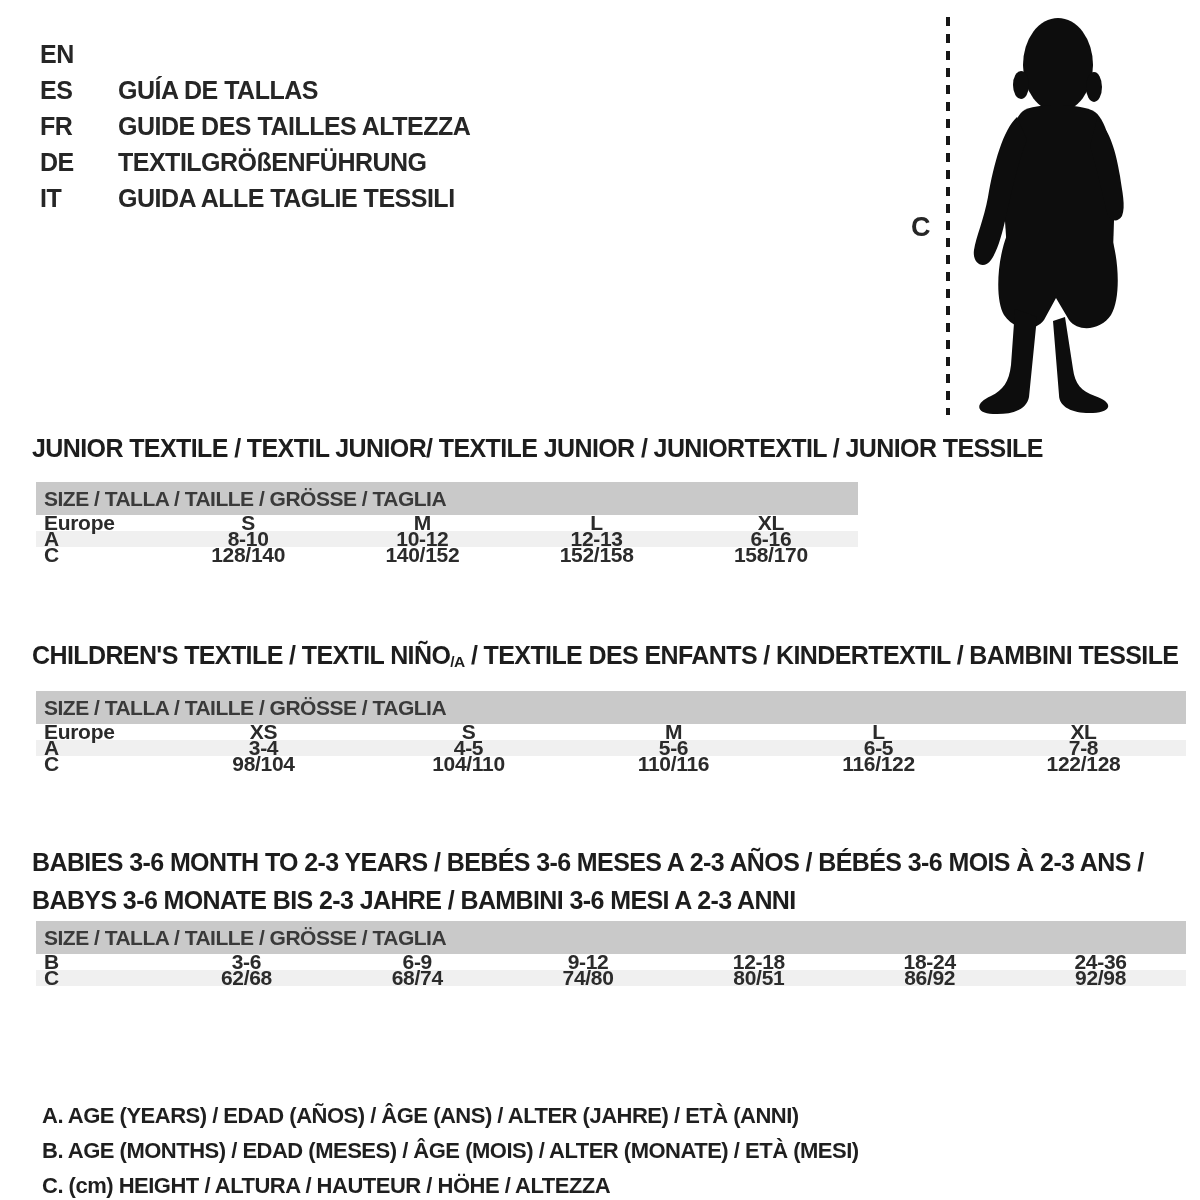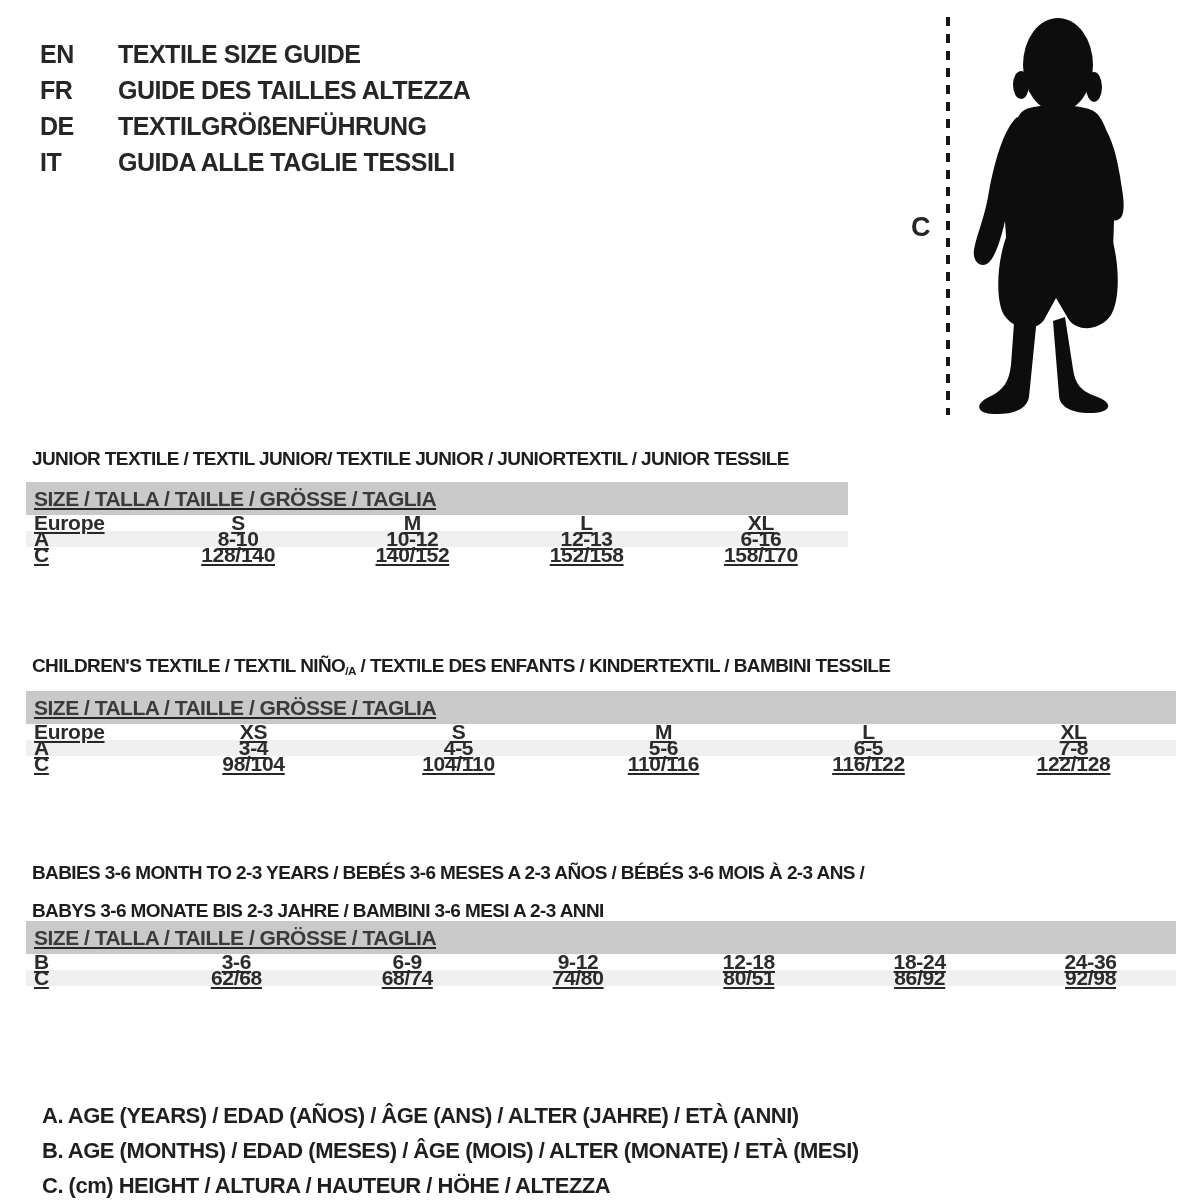--- a/index.html
+++ b/index.html
@@ -14,40 +14,43 @@
   .lang-row{display:flex;height:36px;align-items:flex-end;}
   .lang-code{width:78px;font-weight:700;font-size:25px;letter-spacing:-0.5px;}
   .lang-title{font-weight:700;font-size:25px;letter-spacing:-0.5px;}
 
   
   .measure-line{left:946px;top:17px;width:4px;height:398px;
     background:repeating-linear-gradient(to bottom,#161616 0 9px,transparent 9px 17px);}
   .measure-label{left:911px;top:212px;font-size:27px;font-weight:700;}
 
   
-  .sec-title{left:32px;font-weight:700;font-size:19px;letter-spacing:-0.6px;color:#1d1d1d;white-space:nowrap;margin-top:14px;}
+  .sec-title{left:32px;font-weight:700;font-size:25px;letter-spacing:-0.6px;color:#1d1d1d;white-space:nowrap;}
   .subsm{font-size:0.62em;font-weight:700;position:relative;top:3px;}
 
-  .tbl{left:26px;text-decoration:underline;}
+  .tbl{left:36px;}
   .tbl-head{height:33px;background:#c9c9c9;display:flex;align-items:center;
     padding-left:8px;font-weight:700;font-size:21px;letter-spacing:-0.5px;color:#3a3a3a;box-sizing:border-box;}
   .trow{display:flex;height:16px;align-items:center;font-weight:700;font-size:21px;letter-spacing:-0.3px;color:#2b2b2b;}
   .trow.shaded{background:#f0f0f0;}
   .trow .lbl{width:125px;padding-left:8px;box-sizing:border-box;}
   .trow .val{flex:1;text-align:center;}
 
   .footnote{left:42px;font-weight:700;font-size:22px;letter-spacing:-0.5px;color:#1f1f1f;white-space:nowrap;margin-top:32px;}
 </style>
 </head>
 <body>
 
 <div class="abs lang-block">
   <div class="lang-row">
     <span class="lang-code">EN</span>
-    <span class="lang-title">TEXTILE SIZE GUIDE</span>
+  </div>
+  <div class="lang-row">
+    <span class="lang-code">ES</span>
+    <span class="lang-title">GUÍA DE TALLAS</span>
   </div>
   <div class="lang-row">
     <span class="lang-code">FR</span>
     <span class="lang-title">GUIDE DES TAILLES ALTEZZA</span>
   </div>
   <div class="lang-row">
     <span class="lang-code">DE</span>
     <span class="lang-title">TEXTILGRÖßENFÜHRUNG</span>
   </div>
   <div class="lang-row">

